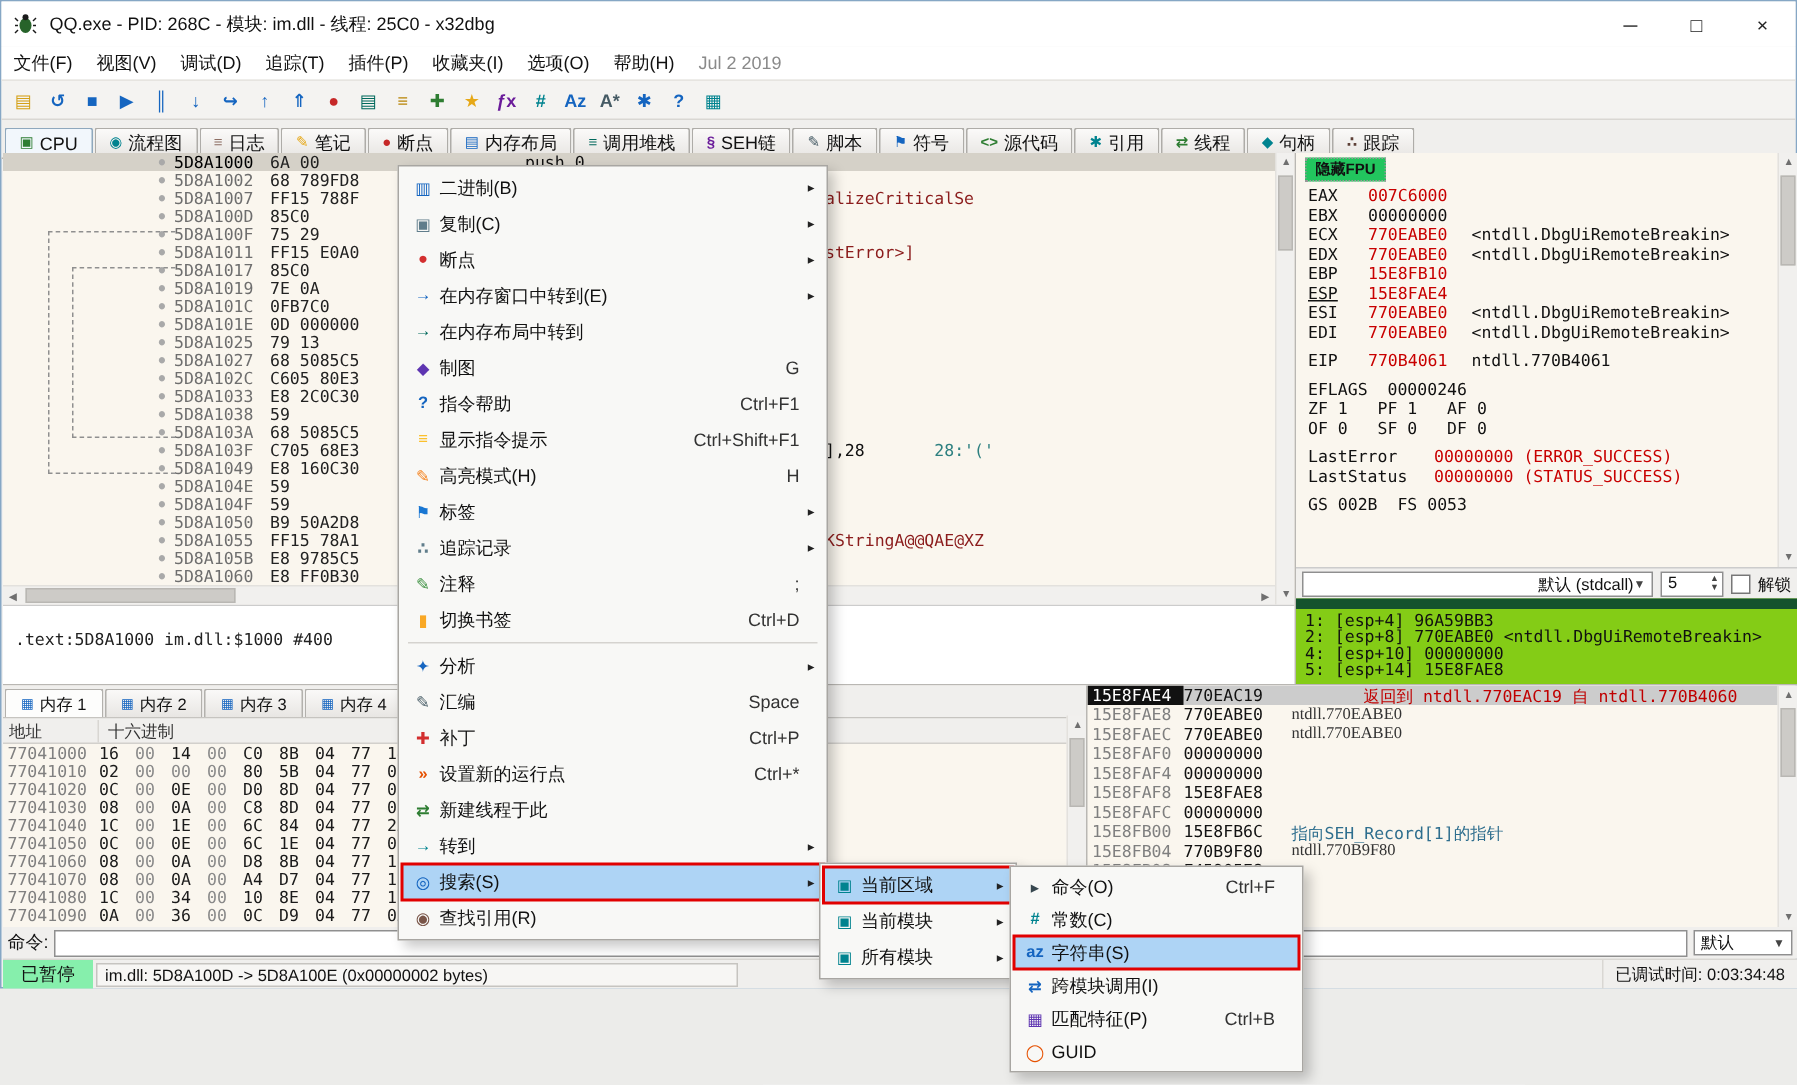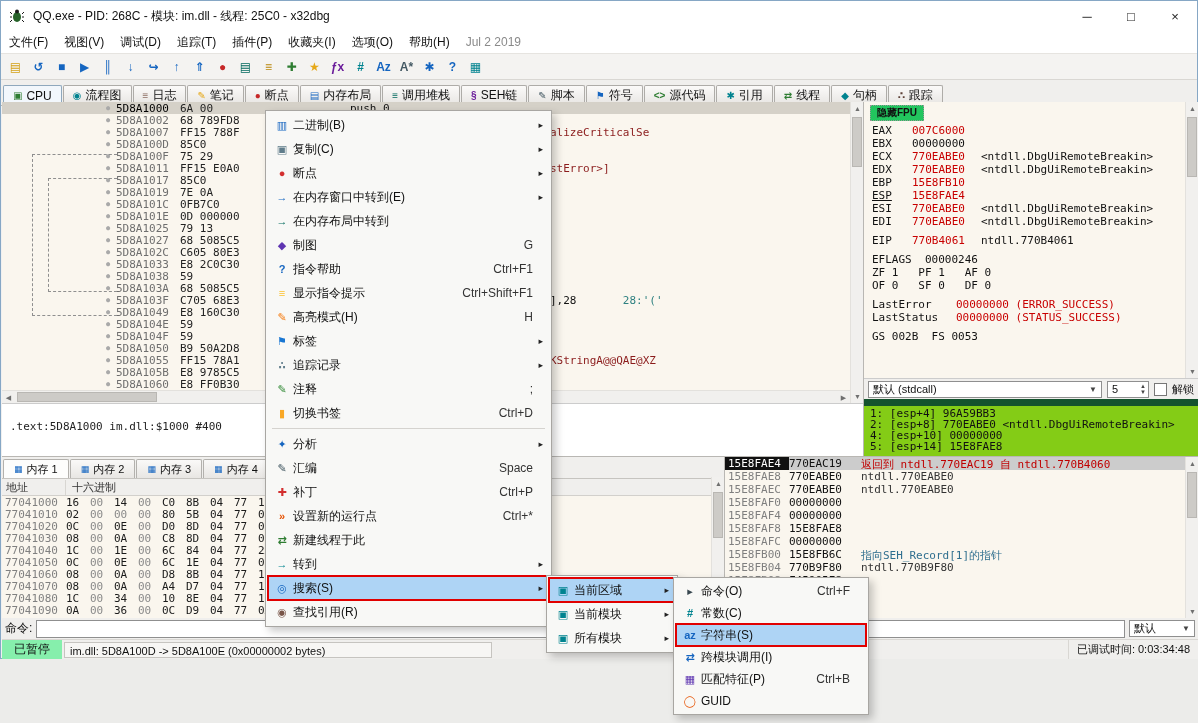--- a/index.html
+++ b/index.html
@@ -63,21 +63,21 @@
   .regline{height:13px;line-height:13px;white-space:pre;}
   .rgap{height:6px;}
   .rname{display:inline-block;width:40px;}
   .rname.u{text-decoration:underline;}
   .rval.red{color:#c80000;}
   .rcom{margin-left:16px;}
   .rlbl{display:inline-block;width:84px;}
   .conv-row{position:absolute;left:0;right:0;top:276px;height:21px;background:#f0efed;border-top:1px solid #ccc;
             display:flex;align-items:center;padding:0 4px;gap:5px;font-size:11px;box-sizing:border-box;}
   .combo{flex:1;height:17px;background:#fff;border:1px solid #8f8f8f;display:flex;align-items:center;
-         padding:0 4px;justify-content:space-between;box-sizing:border-box;}
+         padding:0 4px;justify-content:flex-end;box-sizing:border-box;}
   .caret{font-size:8px;color:#444;}
   .spin{width:42px;height:17px;background:#fff;border:1px solid #8f8f8f;display:flex;align-items:center;
         padding-left:4px;justify-content:space-between;box-sizing:border-box;}
   .spin-btns i{font-style:normal;font-size:6px;line-height:6px;display:block;color:#444;padding-right:2px;}
   .chk{width:11px;height:11px;border:1px solid #777;background:#fff;display:inline-block;flex:none;}
   .args{position:absolute;left:0;right:0;top:297px;bottom:0;background:#84cc16;border-top:7px solid #14532d;
         font:11px "DejaVu Sans Mono","Liberation Mono",monospace;padding:2px 0 0 6px;box-sizing:border-box;}
   .argline{height:11px;line-height:11px;white-space:pre;}
   
   .bottom{position:absolute;top:455px;left:1px;width:1196px;height:162px;display:flex;border-top:1px solid #b9b7b3;box-sizing:border-box;}
@@ -94,23 +94,23 @@
   .d-addr{width:64px;flex:none;color:#808080;padding-left:3px;box-sizing:border-box;}
   .d-byte{width:24px;flex:none;color:#1a1a1a;}
   .d-byte.z{color:#8a8a8a;}
   .stack-pane{flex:1;position:relative;background:#faf6ee;border-left:1px solid #b9b7b3;box-sizing:border-box;overflow:hidden;}
   .srow{height:13px;line-height:13px;display:flex;font:11px "DejaVu Sans Mono","Liberation Mono",monospace;white-space:pre;}
   .srow.sel{background:#cccccc;}
   .s-addr{width:64px;flex:none;color:#7f7f7f;padding-left:3px;box-sizing:border-box;}
   .s-addr.esp{background:#111;color:#fff;}
   .s-val{width:72px;flex:none;color:#111;}
   .s-com{flex:1;}
-  .s-com.red{color:#c00000;}
+  .s-com.red{color:#c00000;margin-left:48px;}
   .s-com.seh{color:#2e6e8e;}
-  .s-com.plain{color:#333;}
+  .s-com.plain{color:#333;font-family:Liberation Serif, serif;}
   
   .cmd{position:absolute;top:617px;left:1px;width:1196px;height:21px;background:#f0efed;display:flex;align-items:center;
        gap:4px;padding:0 3px;font-size:12px;box-sizing:border-box;}
   .cmd-input{flex:1;height:16px;background:#fff;border:1px solid #8f8f8f;font:11px "DejaVu Sans Mono",monospace;padding:0 3px;}
   .cmd-combo{width:66px;height:17px;background:#fff;border:1px solid #8f8f8f;display:flex;align-items:center;
              justify-content:space-between;padding:0 4px;font-size:11px;box-sizing:border-box;}
   .status{position:absolute;top:638px;left:1px;width:1196px;height:20px;background:#f0efed;border-top:1px solid #d9d7d3;
           display:flex;align-items:center;font-size:11px;box-sizing:border-box;}
   .st-pause{width:60px;height:100%;background:#86efac;display:flex;align-items:center;justify-content:center;font-size:12px;flex:none;}
   .st-msg{width:428px;height:16px;line-height:16px;border:1px solid #c6c4c0;background:#f7f6f4;margin-left:2px;padding:0 5px;

